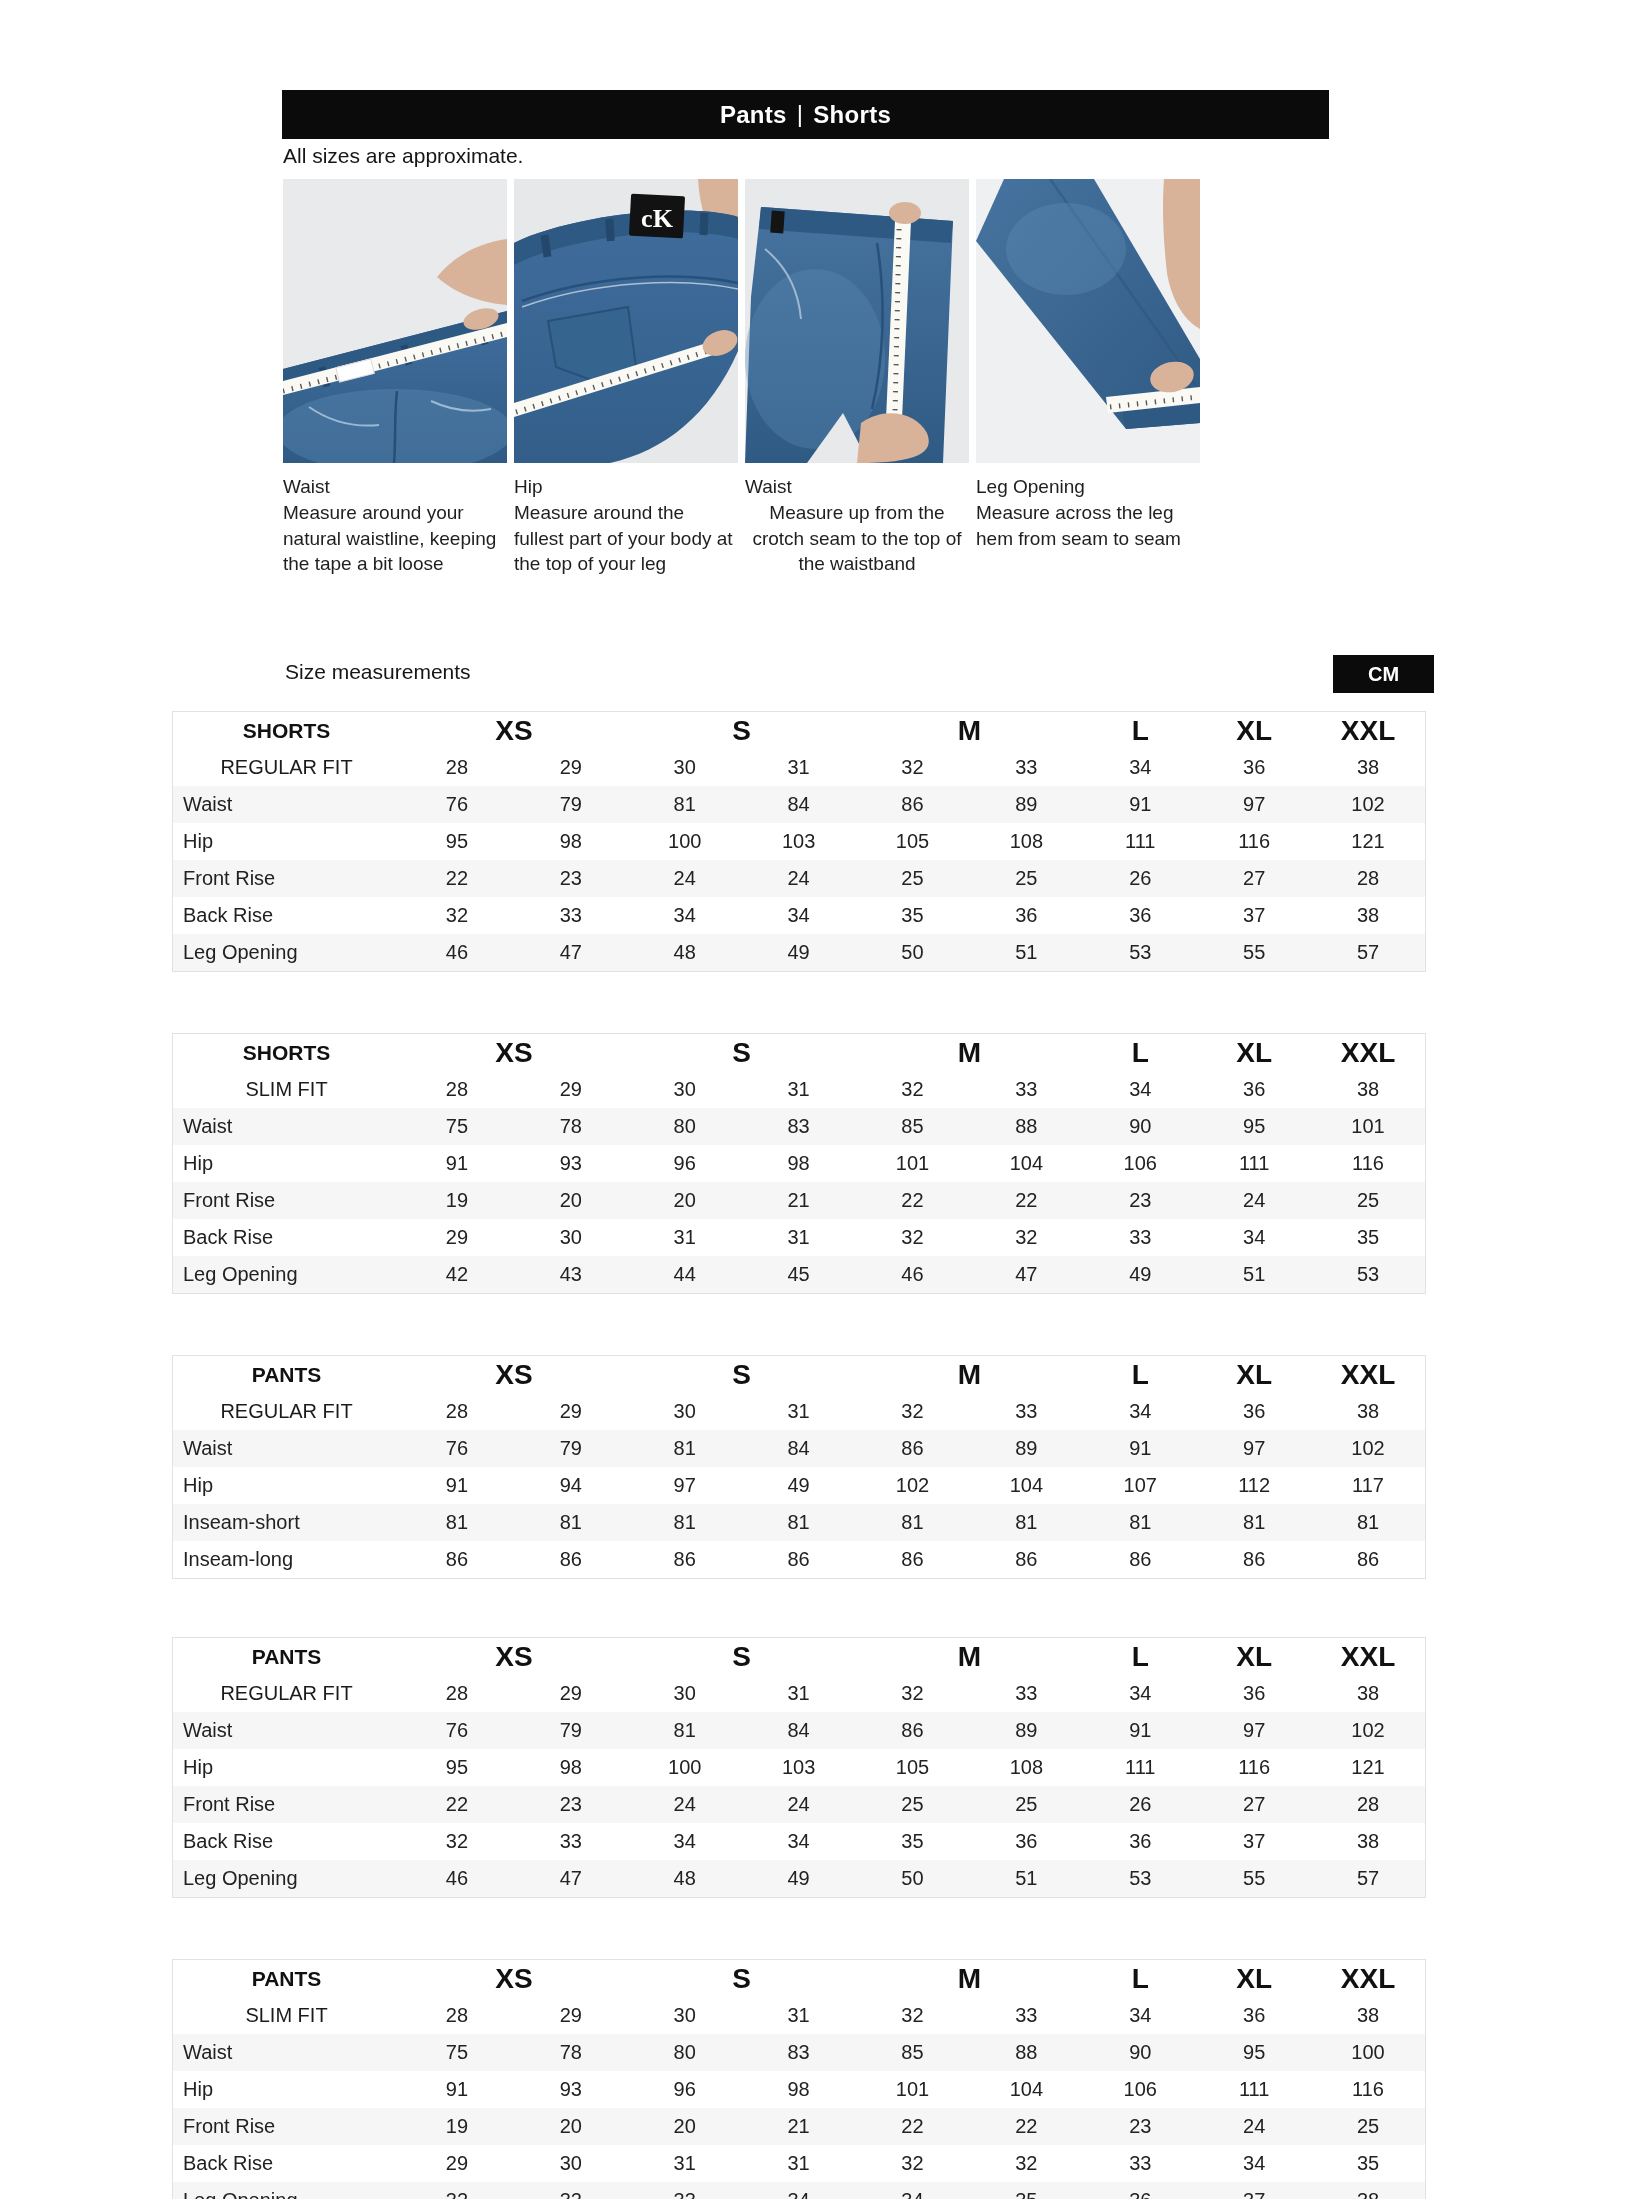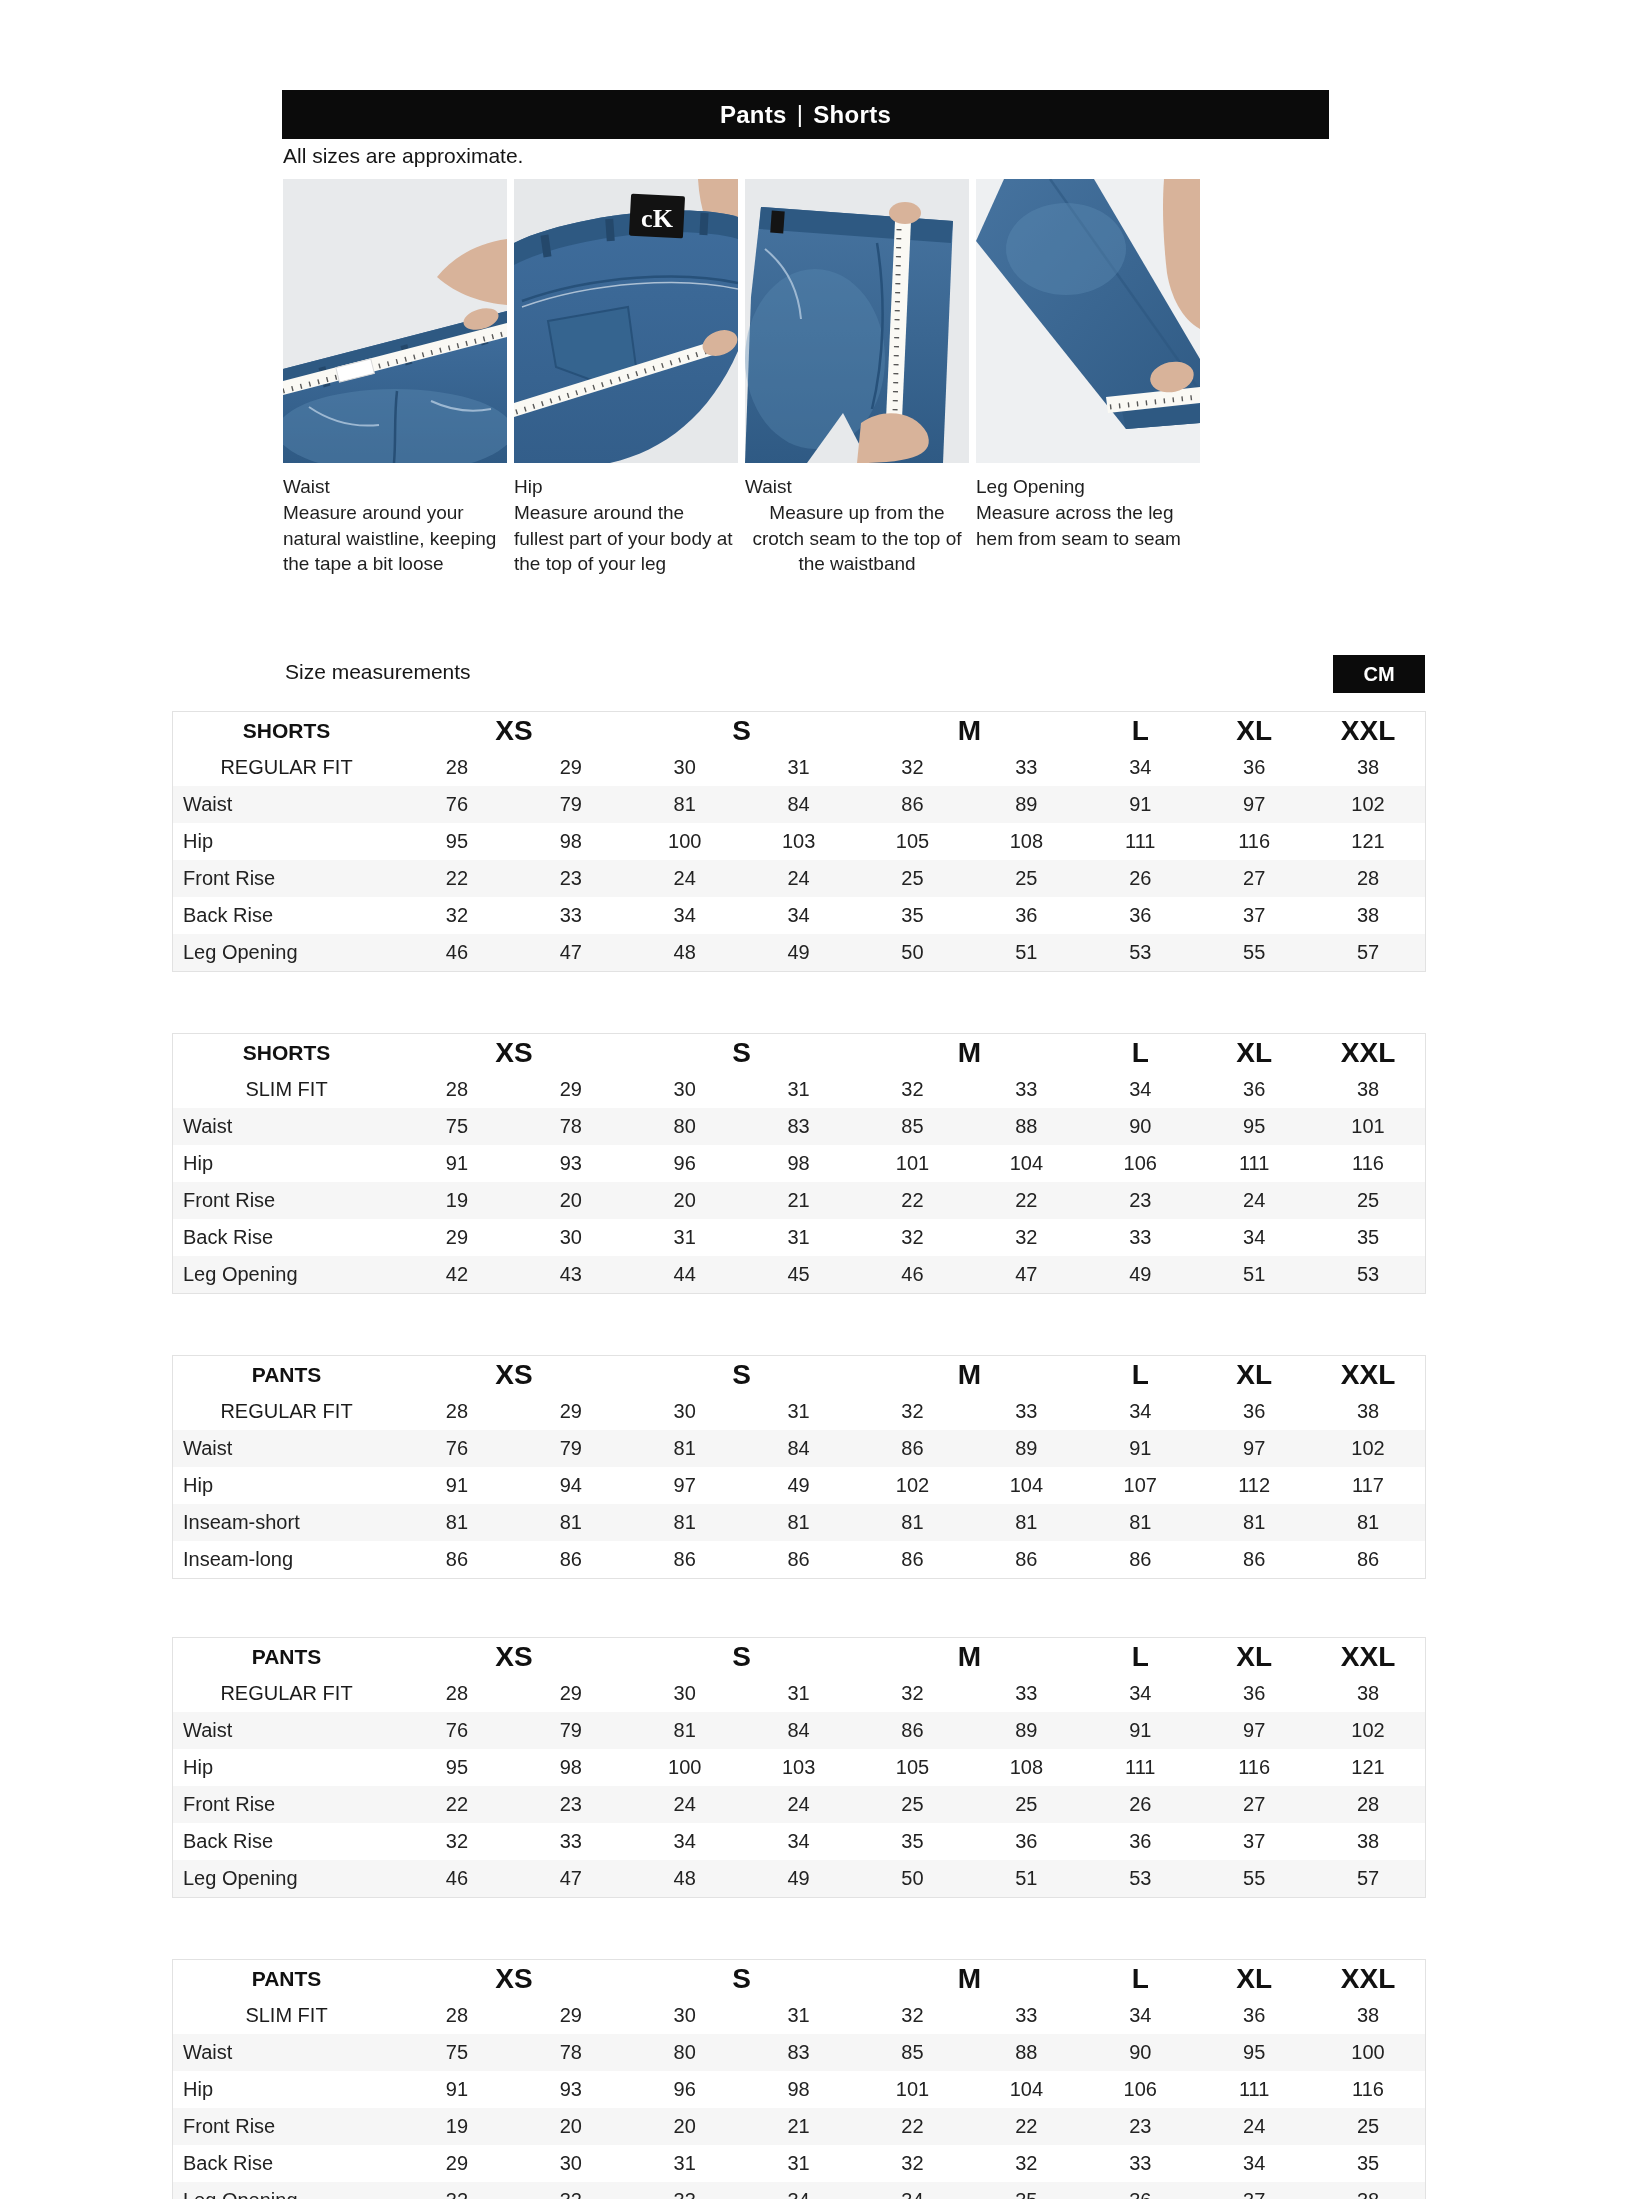--- a/index.html
+++ b/index.html
@@ -19,21 +19,21 @@
   .photo{width:224px;height:284px;display:block;}
 
   
   .captions{position:absolute;left:283px;top:426px;display:flex;gap:7px;}
   .caption{width:224px;font-size:19px;line-height:1.34;color:#1f1f1f;}
   .caption .cap-title{display:block;margin-bottom:1px;}
   .caption.center{text-align:center;}
 
   
   .size-line{position:absolute;left:285px;top:612px;font-size:21px;color:#161616;}
-  .cm-badge{position:absolute;left:1333px;top:607px;width:92px;height:38px;background:#0b0b0b;
+  .cm-badge{position:absolute;left:1333px;top:607px;width:101px;height:38px;background:#0b0b0b;
             color:#fff;font-size:20px;font-weight:bold;display:flex;align-items:center;justify-content:center;
             cursor:pointer;}
 
   
   .tables-wrap{position:absolute;left:172px;top:663px;width:1254px;}
   .sizetable{width:1254px;box-sizing:border-box;border:1px solid #e2e2e2;background:#fff;}
   .mb61{margin-bottom:61px;} .mb58{margin-bottom:58px;}
   .trow{display:grid;grid-template-columns:227px repeat(9,1fr);height:37px;align-items:center;}
   .trow.stripe{background:#f6f6f6;}
   .cell{text-align:center;font-size:20px;color:#222;}

